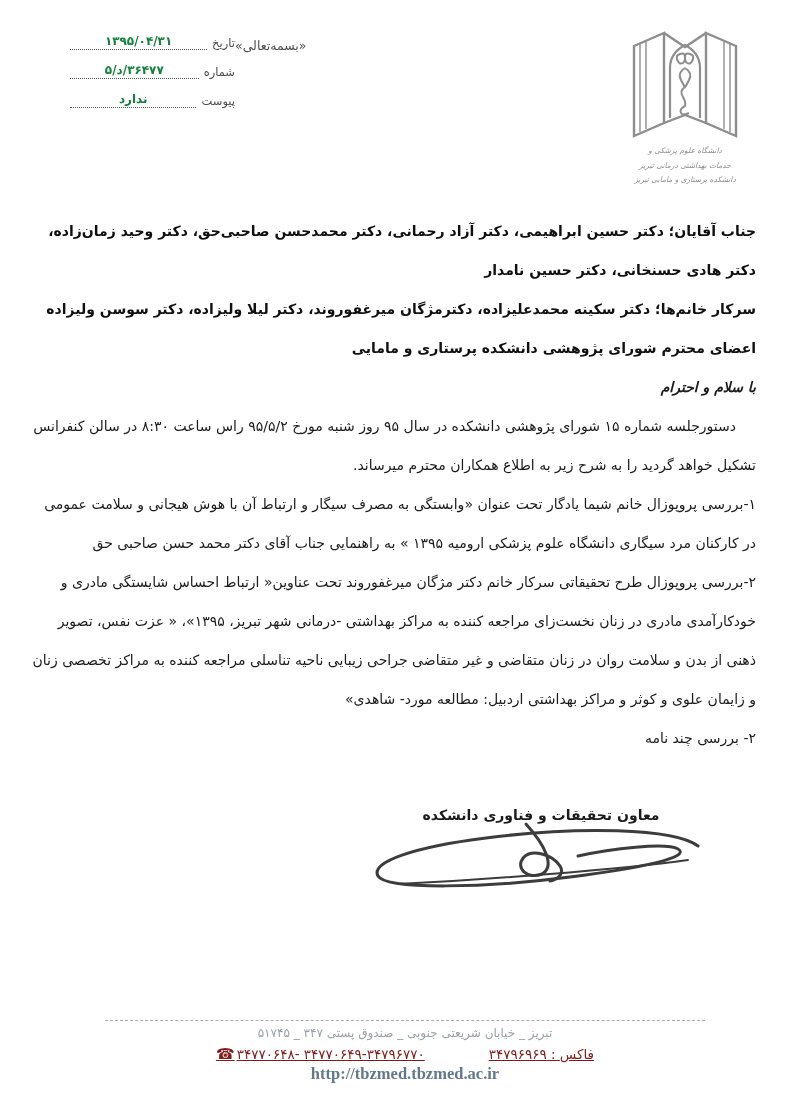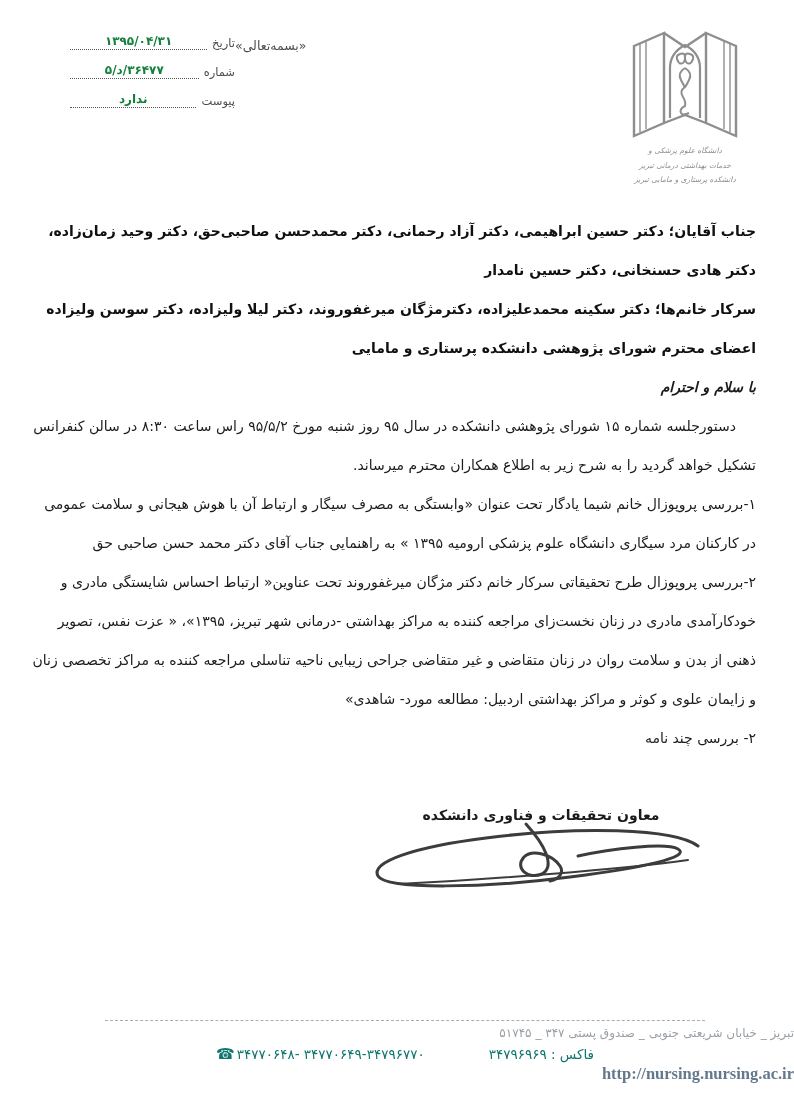--- a/index.html
+++ b/index.html
@@ -29,24 +29,24 @@
   .intro { text-indent:20px; }
 
   
   .signature { position:relative; direction:rtl; width:330px; margin:42px 88px 0 auto;
                margin-right:auto; margin-left:376px; text-align:center; }
   .sig-name { font-weight:bold; font-size:14.5px; line-height:30px; margin:0; }
   .sig-title { font-weight:bold; font-size:14px; line-height:30px; margin:0; }
   .sig-scrawl { position:absolute; left:-18px; top:16px; pointer-events:none; }
 
   
-  .footer { position:absolute; left:0; right:0; bottom:16px; text-align:right; color:#9aa0a6;margin-left:16px; }
+  .footer { position:absolute; left:0; right:0; bottom:16px; text-align:center; color:#9aa0a6;margin-left:16px; }
   .sep { width:600px; margin:0 auto 5px auto; border-top:1.5px dashed #a8adb3; height:0; }
   .address { font-size:12px; direction:rtl; color:#9aa0a6; }
-  .phone-row { display:flex; direction:ltr; justify-content:center; align-items:center; gap:64px; margin-top:5px; font-size:13.5px; color:#0f766e; }
+  .phone-row { display:flex; direction:ltr; justify-content:center; align-items:center; gap:64px; margin-top:5px; font-size:13.5px; color:#7f1d1d;text-decoration:underline; }
   .phones { letter-spacing:0.5px; white-space:nowrap; direction:ltr; }
   .phone-ic { font-size:15px; margin-right:2px; }
   .fax { direction:rtl; white-space:nowrap; }
   .url { font-family:"Liberation Serif", serif; font-weight:bold; font-size:16.5px; color:#64788c; margin-top:1px; }
 </style>
 </head>
 <body>
 
 <div class="page">
 
@@ -120,16 +120,16 @@
     </span>
   </div>
 
   <div class="footer">
     <div class="sep"></div>
     <div class="address">تبریز _ خیابان شریعتی جنوبی _ صندوق پستی ۳۴۷ _ ۵۱۷۴۵</div>
     <div class="phone-row">
       <span class="phones"><span class="phone-ic">☎</span><span>۳۴۷۷۰۶۴۸- ۳۴۷۷۰۶۴۹-۳۴۷۹۶۷۷۰</span></span>
       <span class="fax"><span>فاکس</span> : <span>۳۴۷۹۶۹۶۹</span></span>
     </div>
-    <div class="url">http://nursing.nursing.ac.ir</div>
+    <div class="url">http://tbzmed.tbzmed.ac.ir</div>
   </div>
 
 </div>
 
 </body></html>

